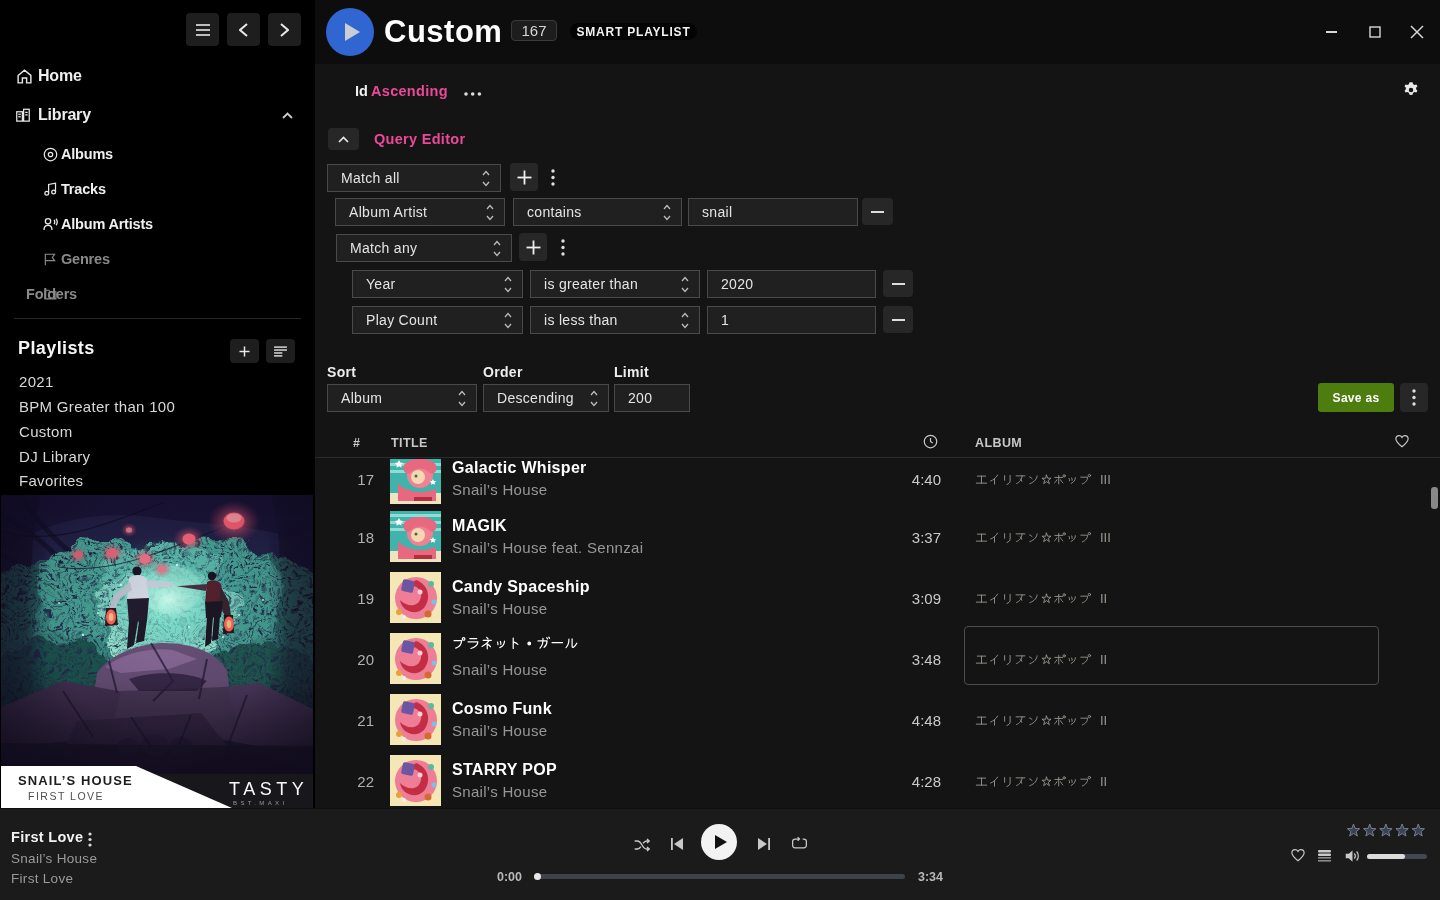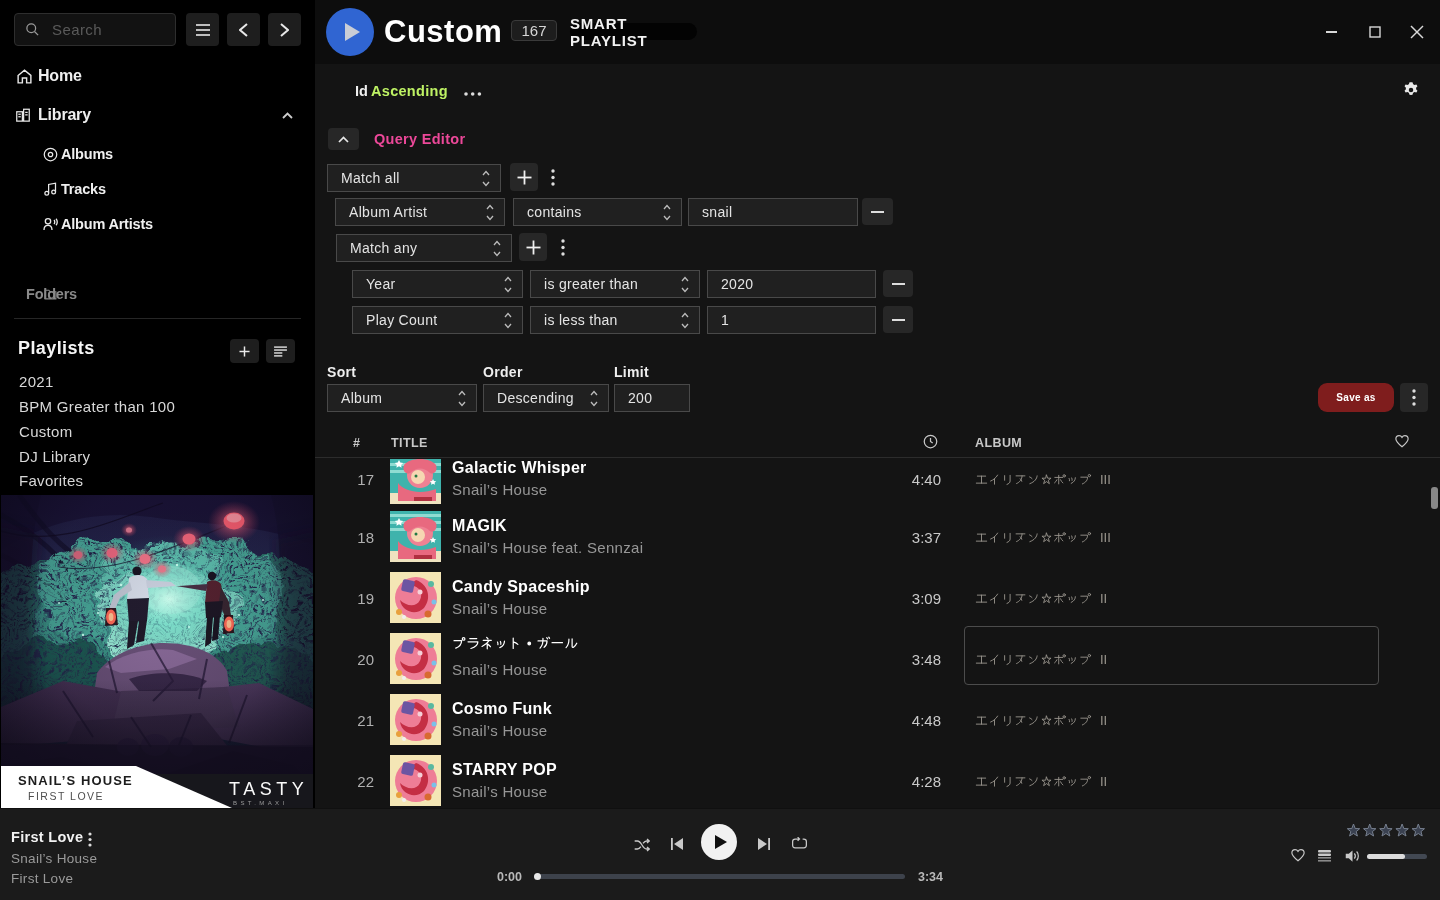--- a/index.html
+++ b/index.html
@@ -15,29 +15,29 @@
 .sub { font-size:14.5px; }
 .dim { color:#8a8a8a; }
 #pl-title { position:absolute; left:18px; top:338px; font-size:18px; font-weight:bold; color:#f5f5f5; letter-spacing:.4px; }
 .plitem { position:absolute; left:19px; font-size:15px; color:#d8d8d8; letter-spacing:.3px; }
 
 #main { position:absolute; left:315px; top:0; width:1125px; height:808px; background:#141414; }
 #titlebar { position:absolute; left:0; top:0; width:1125px; height:64px; background:#0d0d0d; }
 #playbig { position:absolute; left:11px; top:8px; width:48px; height:48px; border-radius:50%; background:#3065d2; }
 #ptitle { position:absolute; left:69px; top:14px; font-size:31px; font-weight:bold; color:#fff; letter-spacing:.5px; }
 #badge167 { position:absolute; left:196px; top:20px; width:46px; height:21px; background:#1d1d1d; border:1px solid #3a3a3a; border-radius:4px; color:#d5d5d5; font-size:15px; display:flex; align-items:center; justify-content:center; }
-#smartpill { position:absolute; left:255px; top:23px; width:127px; height:17px; background:#030303; border-radius:9px; color:#f2f2f2; font-size:15px; font-weight:bold; letter-spacing:.8px; display:flex; align-items:center; justify-content:center; }
+#smartpill { position:absolute; left:255px; top:23px; width:127px; height:17px; background:#030303; border-radius:9px; color:#f2f2f2; font-size:12px; font-weight:bold; letter-spacing:.8px; display:flex; align-items:center; justify-content:center; }
 
 
 
 .sel, .inp { position:absolute; height:28px; background:#202020; border:1px solid #494949; border-radius:0; color:#e4e4e4; font-size:14px; letter-spacing:.3px; display:flex; align-items:center; padding-left:13px; }
 .sel .ud { position:absolute; right:10px; top:5px; }
 .sqbtn { position:absolute; background:#272727; border-radius:4px; display:flex; align-items:center; justify-content:center; }
 .lbl { position:absolute; color:#eee; font-size:14px; font-weight:bold; letter-spacing:.3px; }
-#saveas { position:absolute; left:1003px; top:383px; width:76px; height:29px; background:#7f1d1d; border-radius:9px; color:#fff; font-weight:bold; font-size:10px; display:flex; align-items:center; justify-content:center; letter-spacing:.3px; }
+#saveas { position:absolute; left:1003px; top:383px; width:76px; height:29px; background:#4d7c0f; border-radius:3px; color:#fff; font-weight:bold; font-size:12px; display:flex; align-items:center; justify-content:center; letter-spacing:.3px; }
 
 #thead { position:absolute; left:0; top:428px; width:1125px; height:30px; border-bottom:1px solid #2c2c2c; color:#c8c8c8; font-size:12.5px; font-weight:bold; }
 #rows { position:absolute; left:0; top:459px; width:1117px; height:349px; overflow:hidden; }
 .row { position:absolute; left:0; width:1117px; height:61px; }
 .rnum { position:absolute; width:30px; text-align:right; top:23px; color:#b0b0b0; font-size:15px; left:29px; }
 .thumb { position:absolute; left:75px; top:5px; width:51px; height:51px; }
 .rtitle { position:absolute; left:137px; top:11px; color:#fff; font-weight:bold; font-size:16px; letter-spacing:.3px; }
 .rsub { position:absolute; left:137px; top:33px; color:#979797; font-size:15px; letter-spacing:.3px; }
 .rdur { position:absolute; left:566px; width:60px; top:23px; text-align:right; color:#c9c9c9; font-size:15px; }
 .ralb { position:absolute; left:660px; top:24px; display:flex; align-items:center; }
@@ -149,21 +149,21 @@
       </svg>
     <svg class="abs" style="left:1095px;top:25px" width="14" height="14" stroke="#d8d8d8" stroke-width="1.5">
         <line x1="1" y1="1" x2="13" y2="13"></line>
         <line x1="13" y1="1" x2="1" y2="13"></line>
       </svg>
     <div id="ptitle">Custom</div>
     <div id="badge167">167</div>
     <div id="smartpill">SMART PLAYLIST</div>
     <div>
       <span class="abs" style="left:40px;top:83px;font-size:14.5px;font-weight:bold;color:#f0f0f0">Id</span>
-      <span class="abs" style="left:56px;top:83px;font-size:14.5px;font-weight:bold;color:#bef264;letter-spacing:.3px">Ascending</span>
+      <span class="abs" style="left:56px;top:83px;font-size:14.5px;font-weight:bold;color:#ec4899;letter-spacing:.3px">Ascending</span>
       <svg class="abs" style="left:149px;top:92px" width="18" height="4">
           <circle cx="2" cy="2" r="1.8" fill="#ddd"></circle>
           <circle cx="8.7" cy="2" r="1.8" fill="#ddd"></circle>
           <circle cx="15.4" cy="2" r="1.8" fill="#ddd"></circle>
         </svg>
       <svg class="abs" style="left:1087px;top:81px" width="18" height="18" viewBox="0 0 24 24" fill="#e8e8e8">
           <path d="M12 1.5 l2 .3 .8 2.6 a8 8 0 0 1 1.8 1 l2.6-.8 1.4 2.4 -1.8 2 a8 8 0 0 1 0 2 l1.8 2 -1.4 2.4 -2.6-.8 a8 8 0 0 1 -1.8 1 l-.8 2.6 -2 .3 -2-.3 -.8-2.6 a8 8 0 0 1 -1.8-1 l-2.6 .8 -1.4-2.4 1.8-2 a8 8 0 0 1 0-2 l-1.8-2 1.4-2.4 2.6 .8 a8 8 0 0 1 1.8-1 l.8-2.6 z M12 9 a3 3 0 1 0 0 6 a3 3 0 1 0 0-6"></path>
         </svg>
     </div>
     <div id="queryzone">
@@ -425,24 +425,20 @@
               <use href="#k-tsu" width="13" height="13" x="91"></use>
               <use href="#k-pu" width="13" height="13" x="104"></use>
             </svg>
             <span class="rn">II</span>
           </div>
       </div>
     </div>
     <div class="abs" style="left:1116px;top:487px;width:7px;height:22px;background:#888;border-radius:3px"></div>
   </div>
   <div id="sidebar">
-    <div id="search"><svg style="margin:0 12px 0 10px" width="15" height="15" viewBox="0 0 24 24" fill="none" stroke="#9a9a9a" stroke-width="2">
-          <circle cx="10" cy="10" r="7"></circle>
-          <line x1="15.5" y1="15.5" x2="21" y2="21"></line>
-        </svg>Search</div>
     <div class="sbtn" style="left:186px;top:13px;width:33px;height:33px">
         <svg width="16" height="14" viewBox="0 0 16 14" stroke="#e8e8e8" stroke-width="1.6">
           <line x1="1" y1="2" x2="15" y2="2"></line>
           <line x1="1" y1="7" x2="15" y2="7"></line>
           <line x1="1" y1="12" x2="15" y2="12"></line>
         </svg>
       </div>
     <div class="sbtn" style="left:227px;top:13px;width:33px;height:33px">
         <svg width="9" height="14" viewBox="0 0 9 14" fill="none" stroke="#e8e8e8" stroke-width="2">
           <polyline points="8,1 1,7 8,13"></polyline>
@@ -489,20 +485,26 @@
         <span style="margin-left:61px">Tracks</span>
       </div>
     <div class="nav sub" style="top:207px">
         <svg style="left:42px" width="16" height="16" viewBox="0 0 24 24" fill="none" stroke="#e8e8e8" stroke-width="2">
           <circle cx="9" cy="8" r="4"></circle>
           <path d="M3 21 C3 16 6 14 9 14 C12 14 15 16 15 21"></path>
           <path d="M18 6 C19.5 7.5 19.5 10.5 18 12"></path>
           <path d="M21 4 C23.5 6.5 23.5 11.5 21 14"></path>
         </svg>
         <span style="margin-left:61px">Album Artists</span>
+      </div>
+    <div class="nav sub dim" style="top:242px">
+        <svg style="left:43px" width="14" height="15" viewBox="0 0 24 24" fill="none" stroke="#8a8a8a" stroke-width="2">
+          <path d="M4 22 V3 H20 L16 8.5 L20 14 H4"></path>
+        </svg>
+        <span style="margin-left:61px">Genres</span>
       </div>
     <div class="nav sub dim" style="top:277px">
         <svg style="left:43px" width="15" height="13" viewBox="0 0 24 24" fill="none" stroke="#8a8a8a" stroke-width="2">
           <path d="M2 20 V4 H9 L11.5 7 H22 V20 Z"></path>
         </svg>
         <span style="margin-left:26px">Folders</span>
       </div>
     <div style="position:absolute;left:14px;top:318px;width:287px;border-top:1px solid #262626"></div>
     <div id="pl-title">Playlists</div>
     <div class="sbtn" style="left:230px;top:339px;width:29px;height:24px">

